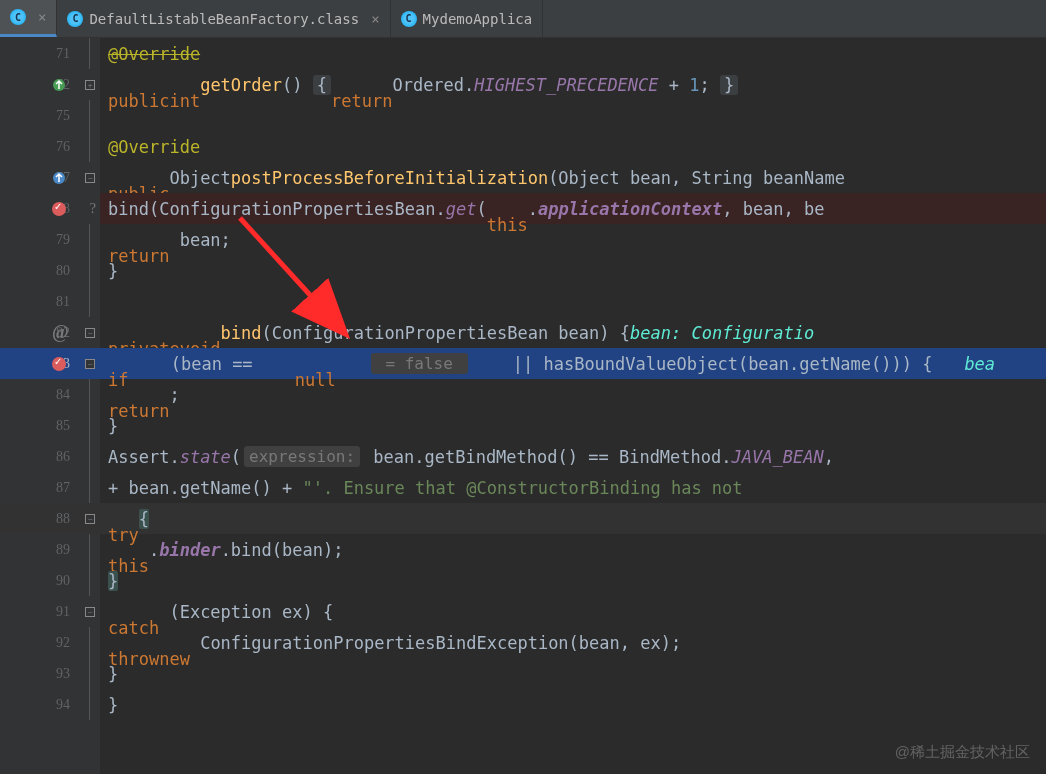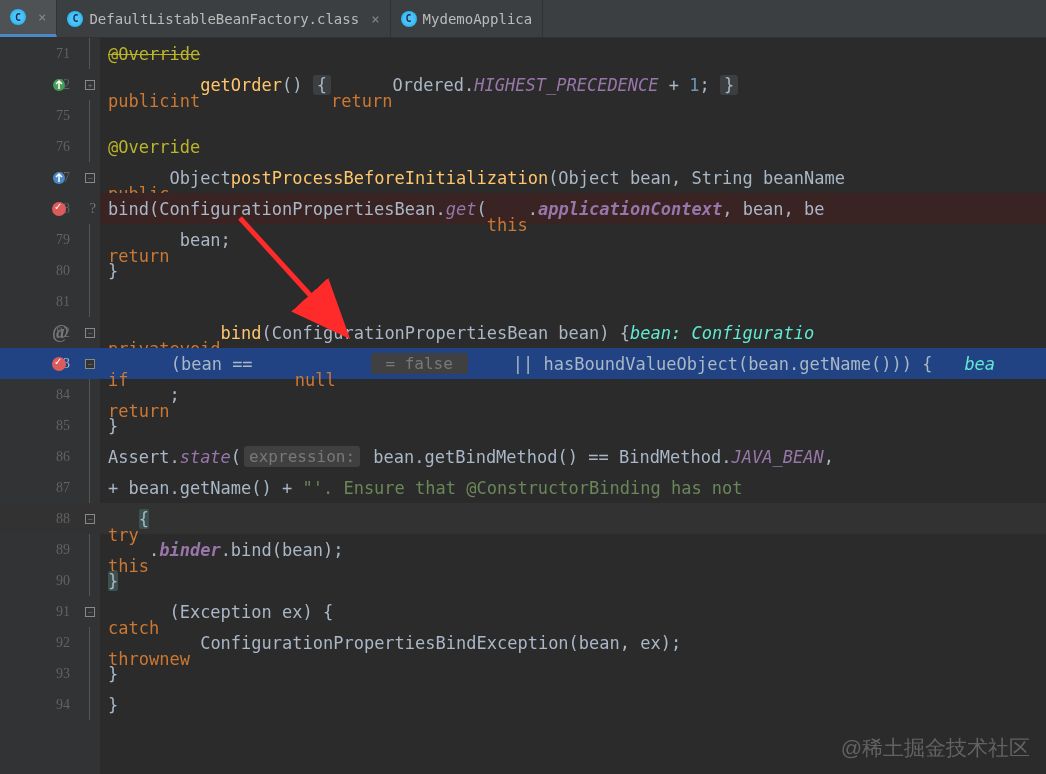--- a/index.html
+++ b/index.html
@@ -168,21 +168,21 @@
 .arrow-annotation {
   position: absolute;
   pointer-events: none;
   z-index: 10;
 }
 .watermark {
   position: absolute;
   bottom: 12px;
   right: 16px;
   color: rgba(200,200,200,0.35);
-  font-size: 21px;
+  font-size: 15px;
   font-family: sans-serif;
 }
 .q-mark { color: #787878; font-size: 14px; }
 .at-mark { color: #787878; font-weight: bold; font-size: 18px; }
 </style>
 </head>
 <body>
 
 <div class="tabs">
   <div class="tab active">

